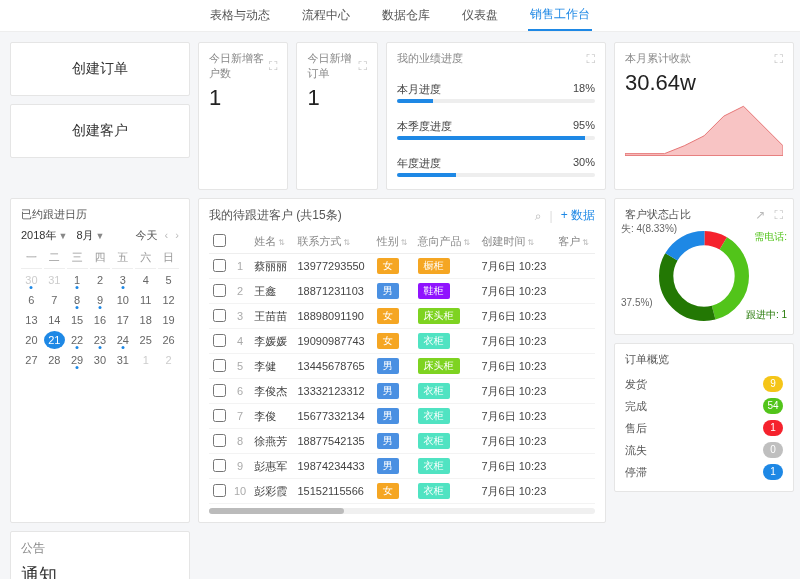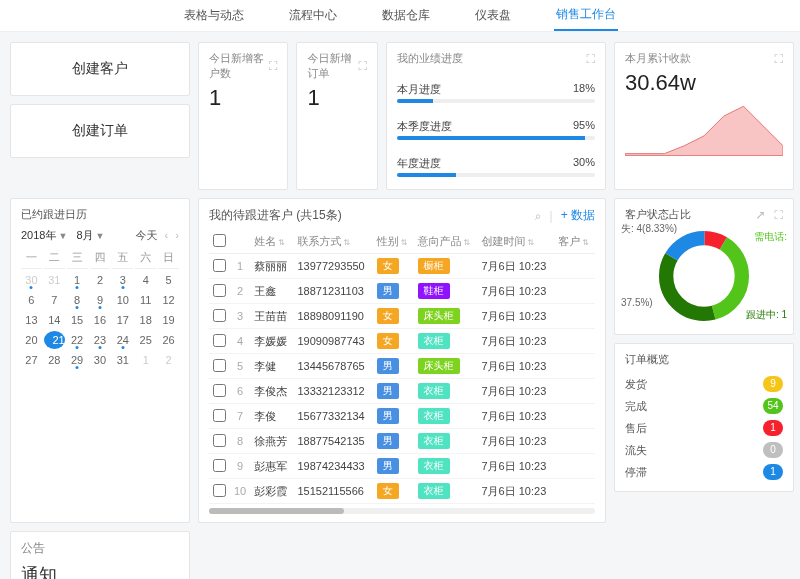--- a/index.html
+++ b/index.html
@@ -1,38 +1,38 @@
 <!DOCTYPE html>
 <html><head>
 <meta charset="utf-8">
 <style>
 * { box-sizing: border-box; margin: 0; padding: 0; }
 body { font-family: -apple-system, "Helvetica Neue", Arial, sans-serif; font-size: 12px; color: #333; background: #f5f6f8; width: 800px; }
-.topnav { display: flex; justify-content: center; gap: 41px; background: #fff; height: 32px; align-items: center; border-bottom: 1px solid #eee; }
+.topnav { display: flex; justify-content: center; gap: 28px; background: #fff; height: 32px; align-items: center; border-bottom: 1px solid #eee; }
 .topnav span { color: #555; cursor: pointer; padding: 6px 2px; }
 .topnav span.active { color: #1e88e5; border-bottom: 2px solid #1e88e5; }
 .grid { display: grid; grid-template-columns: 180px 180px 220px 180px; gap: 8px; padding: 10px; }
 .card { background: #fff; border: 1px solid #e5e5e5; border-radius: 2px; padding: 8px 10px; }
 .card-head { display: flex; justify-content: space-between; align-items: center; color: #888; font-size: 11px; margin-bottom: 4px; }
 .expand-icon { color: #bbb; font-size: 12px; }
 .big { font-size: 22px; color: #222; font-weight: 400; }
 .btn-card { height: 54px; display: flex; align-items: center; justify-content: center; font-size: 14px; color: #333; }
 .prog-row { display: flex; justify-content: space-between; font-size: 11px; color: #444; margin-top: 16px; }
 .prog-bar { height: 4px; background: #eee; border-radius: 2px; margin: 2px 0 4px; overflow: hidden; }
 .prog-fill { height: 100%; background: #1e88e5; }
 .spark { position: relative; height: 60px; }
 .calendar { font-size: 11px; }
 .cal-head { display: flex; justify-content: space-between; align-items: center; margin-bottom: 4px; }
 .cal-sel { color: #333; }
 .drop { font-size: 9px; color: #888; margin-left: 2px; }
 .cal-grid { display: grid; grid-template-columns: repeat(7, 1fr); text-align: center; gap: 2px; }
 .cal-grid div { padding: 3px 0; color: #666; position: relative; }
 .cal-grid div.hd { color: #999; font-weight: 500; border-bottom: 1px solid #eee; }
 .cal-grid div.dim { color: #ccc; }
-.cal-grid div.today { background: #1e88e5; color: #fff; border-radius: 50%; text-align: right; }
+.cal-grid div.today { background: #1e88e5; color: #fff; border-radius: 50%; }
 .cal-grid div.dot::after { content: ""; position: absolute; bottom: 0; left: 50%; transform: translateX(-50%); width: 3px; height: 3px; background: #1e88e5; border-radius: 50%; }
 .tablecard { grid-column: 2 / span 2; }
 .tbl-head { display: flex; justify-content: space-between; align-items: center; font-size: 12px; color: #555; margin-bottom: 6px; }
 .tbl-actions { display: flex; gap: 8px; align-items: center; color: #1e88e5; }
 table { width: 100%; border-collapse: collapse; font-size: 11px; }
 th { text-align: left; color: #888; font-weight: 400; padding: 4px; border-bottom: 1px solid #eee; }
 th .sort { margin-left: 2px; font-size: 8px; color: #bbb; }
 td { padding: 4px; border-bottom: 1px solid #f3f3f3; color: #444; }
 .rownum { color: #aaa; text-align: center; width: 18px; }
 .chk { width: 16px; }
@@ -67,22 +67,22 @@
     <span>表格与动态</span>
     <span>流程中心</span>
     <span>数据仓库</span>
     <span>仪表盘</span>
     <span class="active">销售工作台</span>
   </div>
 
 <div class="grid">
 
   <div style="display:flex;flex-direction:column;gap:8px;">
+    <div class="card btn-card">创建订单</div>
     <div class="card btn-card">创建客户</div>
-    <div class="card btn-card">创建订单</div>
   </div>
 
   <div style="display:flex;flex-direction:row;gap:8px;">
     <div class="card">
       <div class="card-head">
         <span>今日新增客户数</span>
         <span class="expand-icon">⛶</span>
       </div>
       <div class="big">1</div>
     </div>

